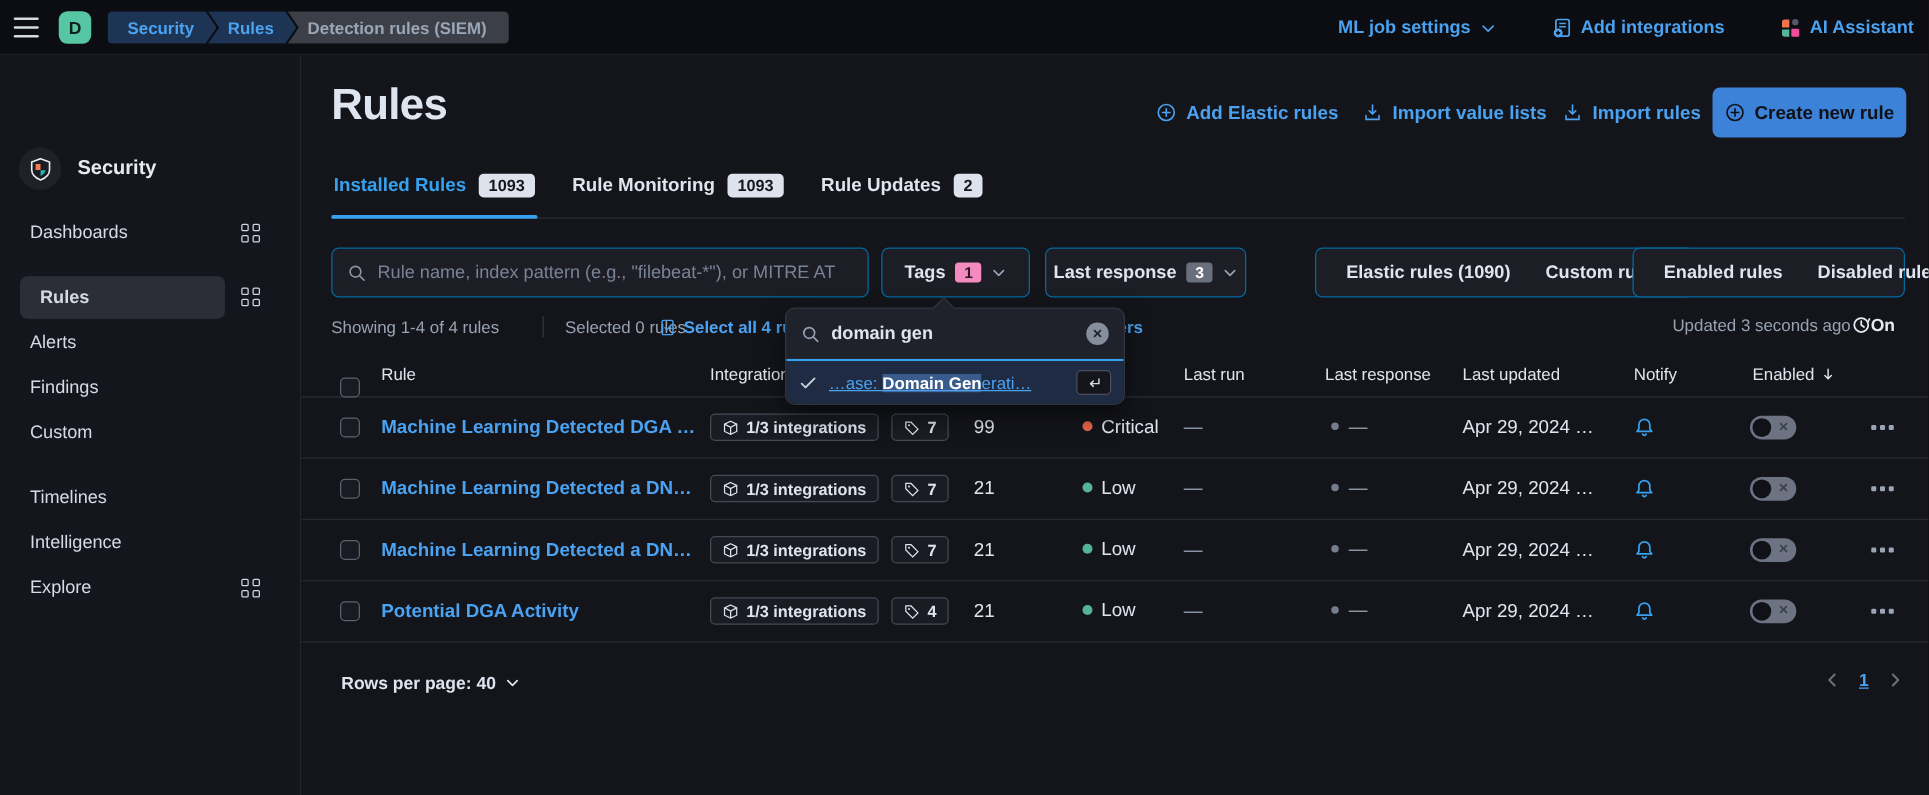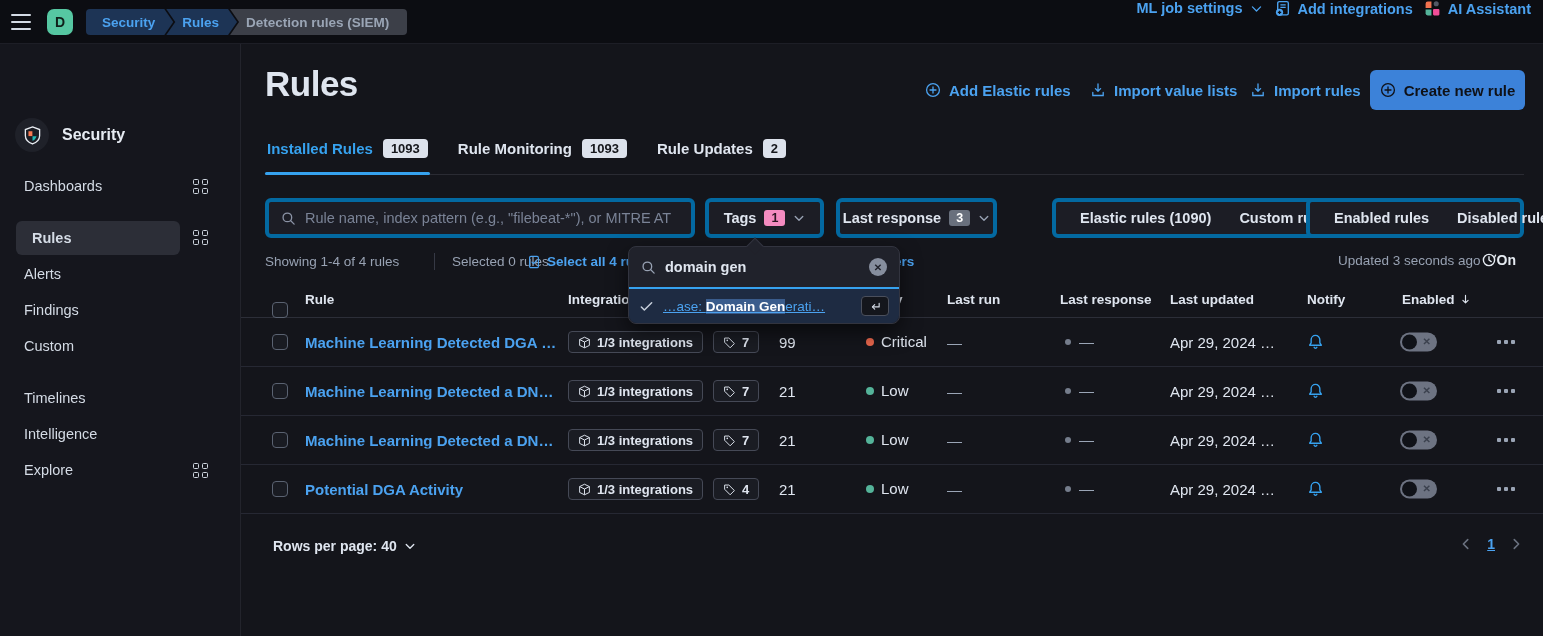--- a/index.html
+++ b/index.html
@@ -12,21 +12,21 @@
   .hamburger { position:absolute; left:10px; top:12px; width:22px; height:20px; display:flex; flex-direction:column; justify-content:space-between; padding:2px 1px; cursor:pointer; }
   .hamburger span { display:block; height:2px; border-radius:1px; background:#d4dbe5; }
   .space-avatar { position:absolute; left:47px; top:9px; width:26px; height:26px; border-radius:7px; background:#56c7a2; color:#10201a; font-weight:bold; font-size:14px; display:flex; align-items:center; justify-content:center; }
   .crumbs { position:absolute; left:86px; top:9px; height:26px; display:flex; align-items:stretch; }
   .crumb { display:flex; align-items:center; font-size:13.5px; font-weight:600; padding:0 18px 0 16px; white-space:nowrap; }
   .crumb.blue { background:#1d3455; color:#4ba2f0; }
   .crumb.gray { background:#3c3f48; color:#9aa5b5; }
   .crumb.first { clip-path:polygon(0 0, calc(100% - 9px) 0, 100% 50%, calc(100% - 9px) 100%, 0 100%); border-radius:4px 0 0 4px; }
   .crumb.mid { clip-path:polygon(0 0, calc(100% - 9px) 0, 100% 50%, calc(100% - 9px) 100%, 0 100%, 9px 50%); margin-left:-7px; }
   .crumb.last { clip-path:polygon(0 0, 100% 0, 100% 100%, 0 100%, 9px 50%); margin-left:-7px; border-radius:0 4px 4px 0; }
-  .topbar-right { position:absolute; right:12px; top:0; height:44px; display:flex; align-items:flex-start; gap:11px; }
+  .topbar-right { position:absolute; right:12px; top:0; height:44px; display:flex; align-items:center; gap:44px; }
   .top-link { display:flex; align-items:center; gap:7px; color:#4ba2f0; font-size:14.5px; font-weight:600; cursor:pointer; white-space:nowrap; }
 
   
   .sidebar { position:absolute; left:0; top:44px; width:241px; height:592px; background:#15161d; border-right:1px solid #23242c; z-index:5; }
   .side-logo { position:absolute; left:15px; top:74px; width:34px; height:34px; border-radius:50%; background:#1f2129; display:flex; align-items:center; justify-content:center; }
   .side-title { position:absolute; left:62px; top:82px; font-size:16px; font-weight:bold; color:#e6ebf2; }
   .nav-item { position:absolute; left:8px; width:225px; height:32px; display:flex; align-items:center; padding-left:16px; color:#d4dbe5; font-size:14.5px; cursor:pointer; border-radius:6px; }
   .nav-item .grid-ic { position:absolute; left:185px; }
   .nav-item.selected { left:16px; width:164px; background:#2c2e37; font-weight:600; }
   .grid-ic { width:15px; height:15px; display:grid; grid-template-columns:6px 6px; grid-template-rows:6px 6px; gap:3px; }
@@ -38,41 +38,41 @@
   .btn-primary { position:absolute; left:1370px; top:70px; width:155px; height:40px; background:#3c82d9; color:#0f1117; border:none; border-radius:6px; font-family:inherit; font-size:15px; font-weight:bold; display:flex; align-items:center; justify-content:center; gap:8px; cursor:pointer; }
 
   
   .tabs { position:absolute; left:265px; top:138px; width:1259px; height:37px; border-bottom:1px solid #2a2b33; display:flex; }
   .tab { display:inline-flex; align-items:center; gap:10px; margin-right:26px; padding:0 2px 16px 2px; font-size:15px; font-weight:600; color:#dfe5ef; cursor:pointer; position:relative; }
   .tab .tbadge { background:#dde2ec; color:#16171c; font-size:13px; font-weight:bold; border-radius:4px; padding:2px 8px; }
   .tab.active { color:#36a2ef; }
   .tab.active::after { content:""; position:absolute; left:0; right:0; bottom:-1px; height:3px; background:#36a2ef; border-radius:2px; }
 
   
-  .fieldish { position:absolute; top:198px; height:40px; background:#1c1d25; border:4px solid #0369a1; border-radius:6px; display:flex; align-items:center; }
+  .fieldish { position:absolute; top:198px; height:40px; background:#1c1d25; border:1px solid #0369a1; border-radius:6px; display:flex; align-items:center; }
   .search-box { left:265px; width:430px; padding:0 12px; gap:9px; }
   .search-box input { flex:1; background:transparent; border:none; outline:none; color:#dfe5ef; font-size:14.5px; font-family:inherit; }
   .search-box input::placeholder { color:#7a8396; }
   .filter-btn { gap:8px; justify-content:center; cursor:pointer; color:#dfe5ef; font-size:14.5px; font-weight:600; }
   .badge-pink { background:#f48bc0; color:#2d1622; font-size:12.5px; font-weight:bold; border-radius:3px; padding:1px 7px; }
   .badge-gray { background:#69707d; color:#fff; font-size:12.5px; font-weight:bold; border-radius:3px; padding:1px 7px; }
   .btn-group { gap:28px; padding:0 24px; }
   .btn-group span { color:#dfe5ef; font-size:14.5px; font-weight:600; cursor:pointer; white-space:nowrap; }
 
   
   .util { position:absolute; top:254px; font-size:13.5px; color:#98a2b3; white-space:nowrap; }
   .util.link { color:#4ba2f0; font-weight:600; display:flex; align-items:center; gap:6px; cursor:pointer; }
   .vdiv { position:absolute; left:434px; top:253px; width:1px; height:17px; background:#363945; }
   .util-right { position:absolute; right:27px; top:252px; display:flex; align-items:flex-end; gap:0; }
   .util-right .upd { color:#98a2b3; font-size:13.5px; }
   .util-right .on { color:#e6ebf2; font-size:14px; font-weight:bold; }
 
   
   .thead { position:absolute; left:241px; top:288px; width:1302px; height:30px; border-bottom:1px solid #2c2e38; }
-  .th { position:absolute; top:4px; font-size:13.5px; font-weight:bold; color:#dfe5ef; white-space:nowrap; display:flex; align-items:center; gap:4px; }
+  .th { position:absolute; top:4px; font-size:13.5px; font-weight:normal; color:#dfe5ef; white-space:nowrap; display:flex; align-items:center; gap:4px; }
   .trow { position:absolute; left:241px; width:1302px; height:49px; border-bottom:1px solid #262833; }
   .cell { position:absolute; top:50%; transform:translateY(-50%); white-space:nowrap; }
   .cb { position:absolute; left:31px; top:50%; transform:translateY(-50%); width:16px; height:16px; border:1px solid #5a6271; border-radius:4px; background:#191b22; cursor:pointer; }
   .thead .cb { top:14px; transform:none; }
   .rule-link { left:64px; color:#4ba2f0; font-size:15px; font-weight:600; max-width:252px; overflow:hidden; text-overflow:ellipsis; cursor:pointer; }
   .pillbadge { display:inline-flex; align-items:center; gap:6px; height:22px; padding:0 9px; border:1px solid #454956; border-radius:4px; color:#dfe5ef; font-size:13px; font-weight:bold; background:#1a1c23; }
   .num { color:#dfe5ef; font-size:15px; }
   .sev-dot { width:8px; height:8px; border-radius:50%; display:inline-block; margin-right:7px; vertical-align:1px; }
   .dash { color:#9aa5b6; font-size:15px; }
   .resp-dot { width:6px; height:6px; border-radius:50%; background:#757d8c; display:inline-block; margin-right:8px; vertical-align:2px; }

